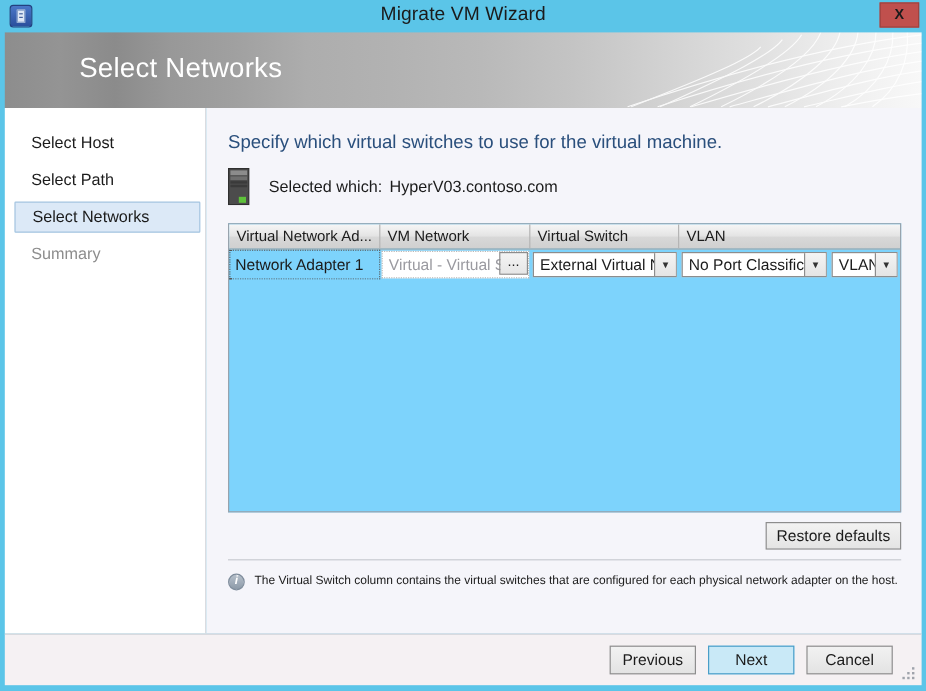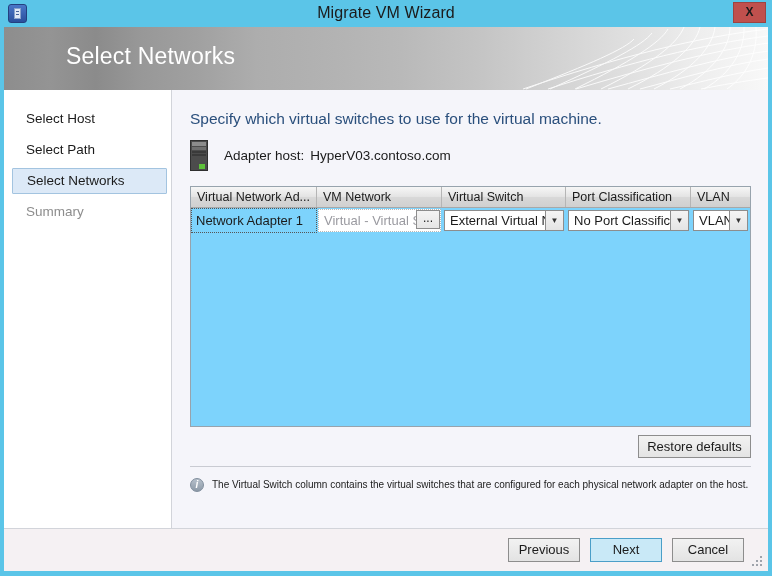--- a/index.html
+++ b/index.html
@@ -443,31 +443,30 @@
     <div id="host-row">
       <svg id="server-icon" viewBox="0 0 18 31">
         <rect x="0.5" y="0.5" width="17" height="30" fill="#4c4c4c" stroke="#2f2f2f"></rect>
         <rect x="2" y="2" width="14" height="4" fill="#8c8c8c"></rect>
         <rect x="2" y="7" width="14" height="3" fill="#6f6f6f"></rect>
         <rect x="2" y="11" width="14" height="2" fill="#3a3a3a"></rect>
         <rect x="2" y="14" width="14" height="2" fill="#3a3a3a"></rect>
         <rect x="9" y="24" width="6" height="5" fill="#5ec23a"></rect>
       </svg>
       <div id="host-label">
-        <span>Adapter host:</span><span class="host-name">HyperV03.contoso.com</span>
+        <span>Selected which:</span><span class="host-name">HyperV03.contoso.com</span>
       </div>
     </div>
 
     <div id="grid">
 
       <div id="grid-head">
         <div class="hcell" style="width:126px;">Virtual Network Ad...</div>
         <div class="hcell" style="width:125px;">VM Network</div>
         <div class="hcell" style="width:124px;">Virtual Switch</div>
-        <div class="hcell" style="width:125px;">Port Classification</div>
         <div class="hcell" style="width:59px;">VLAN</div>
       </div>
 
       <div id="grid-row">
 
         <div class="dcell" style="width:126px;">
           <div class="cell-focus">
             <div class="cell-text">Network Adapter 1</div>
           </div>
         </div>

